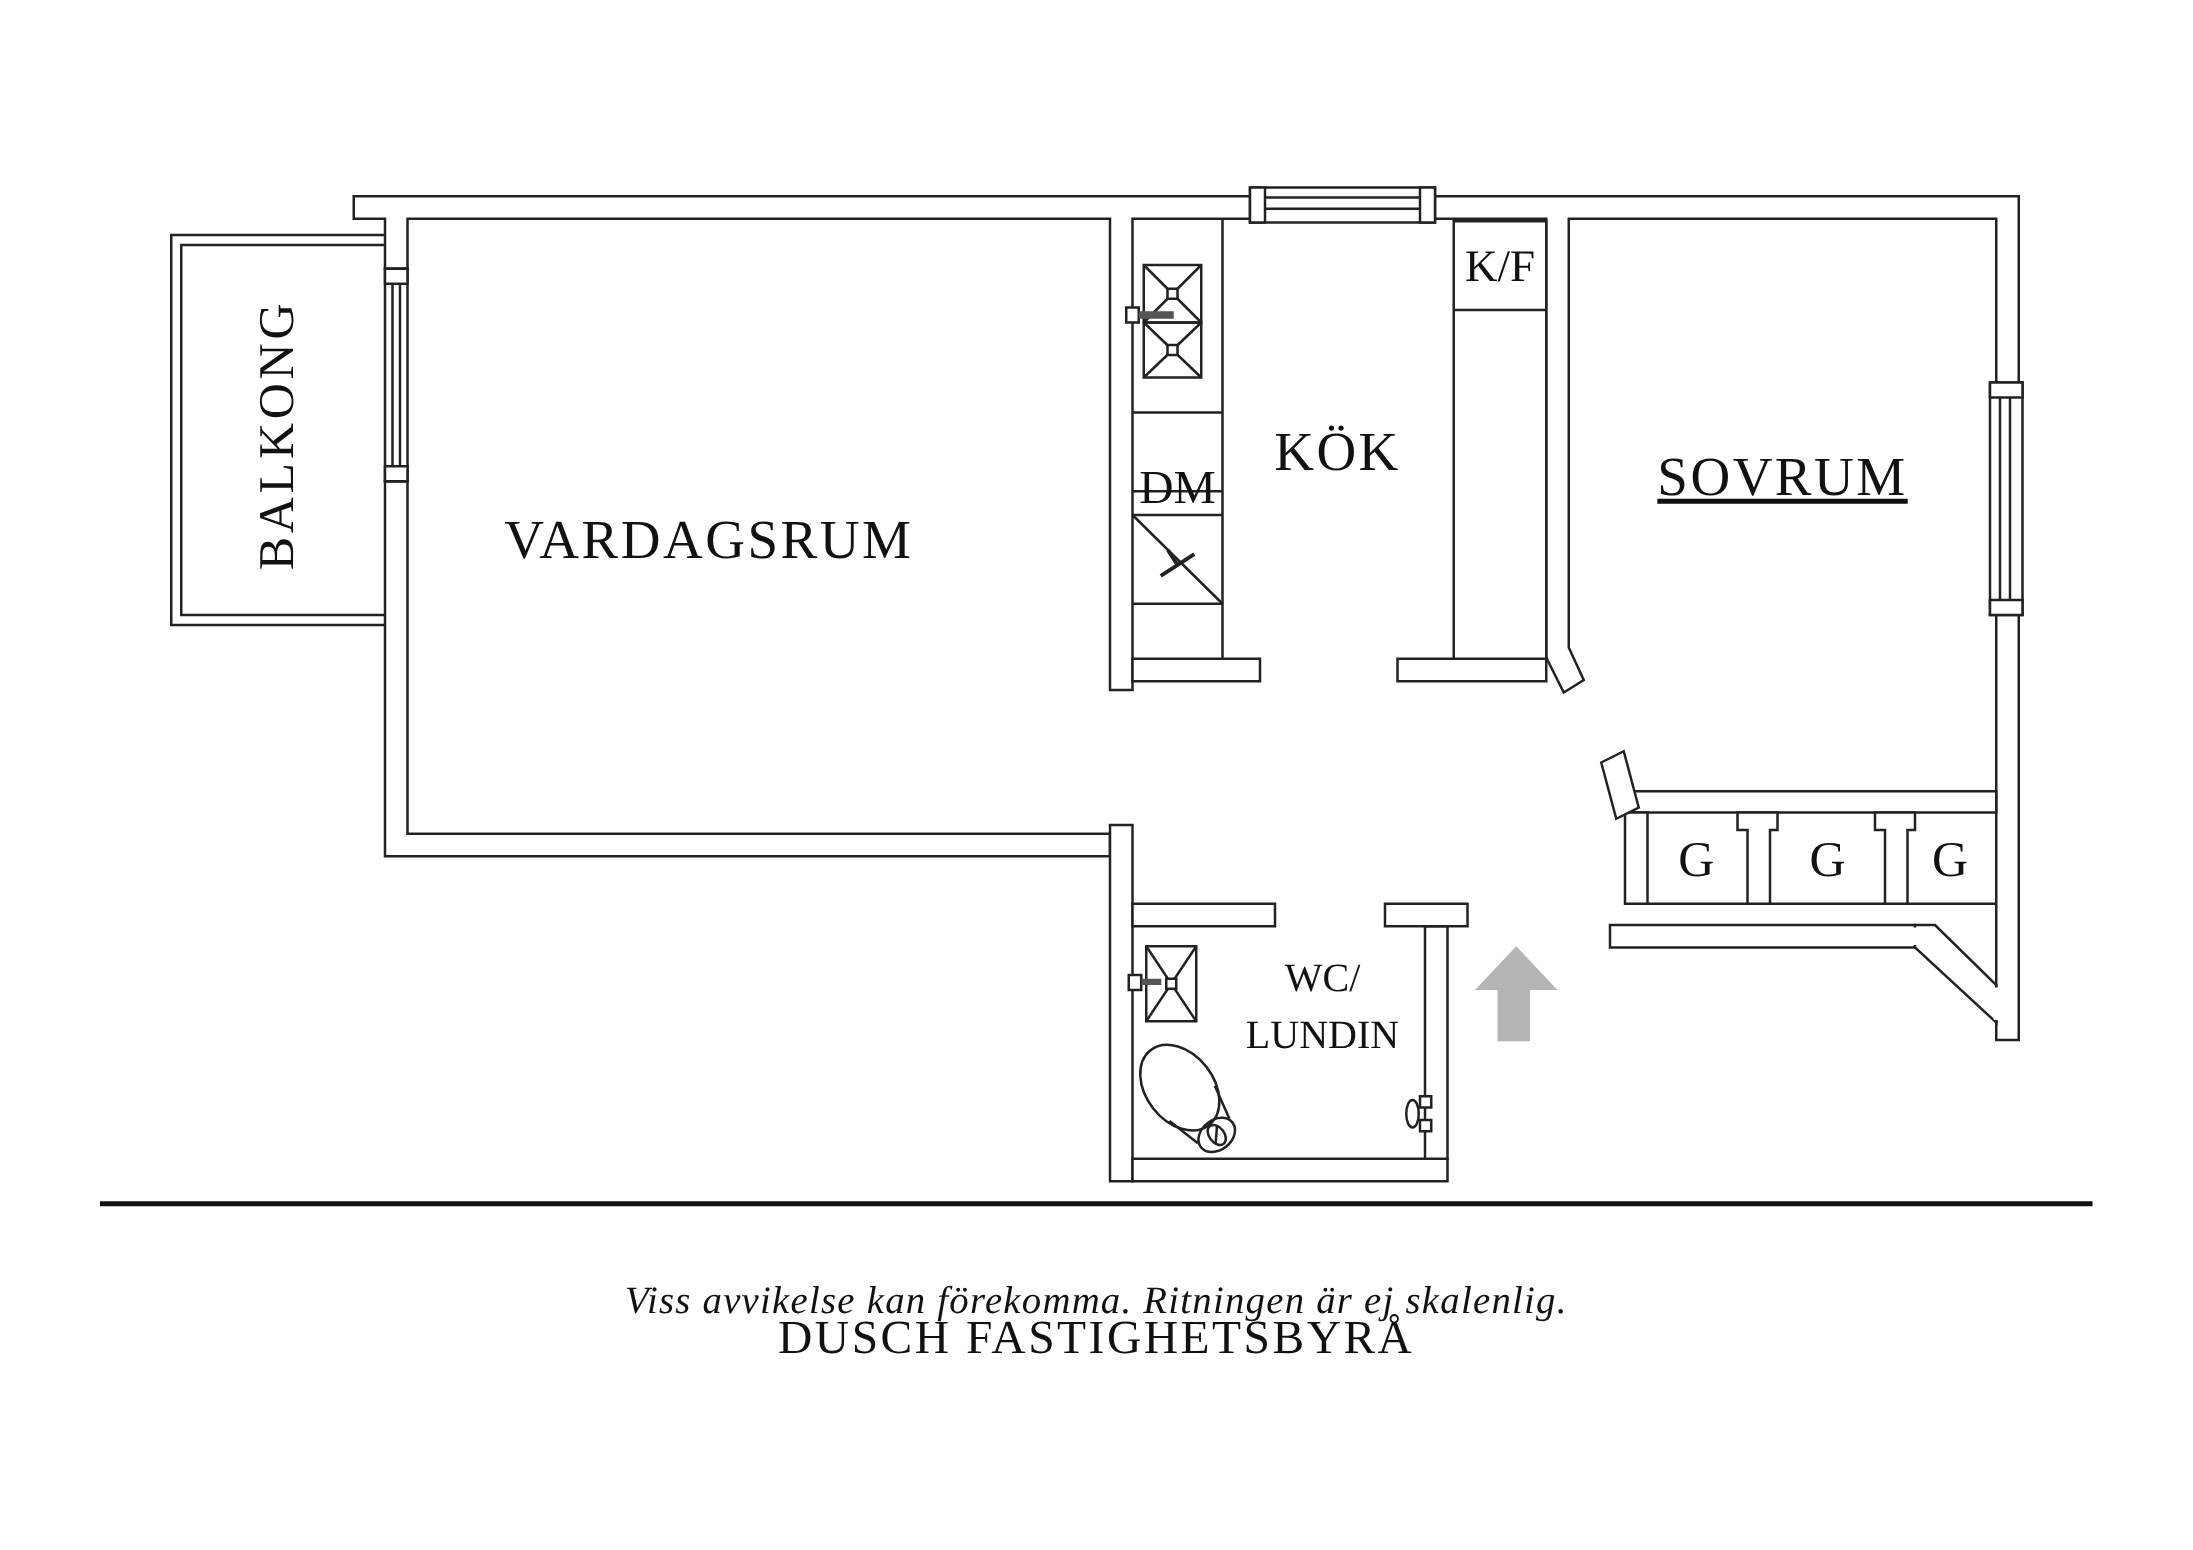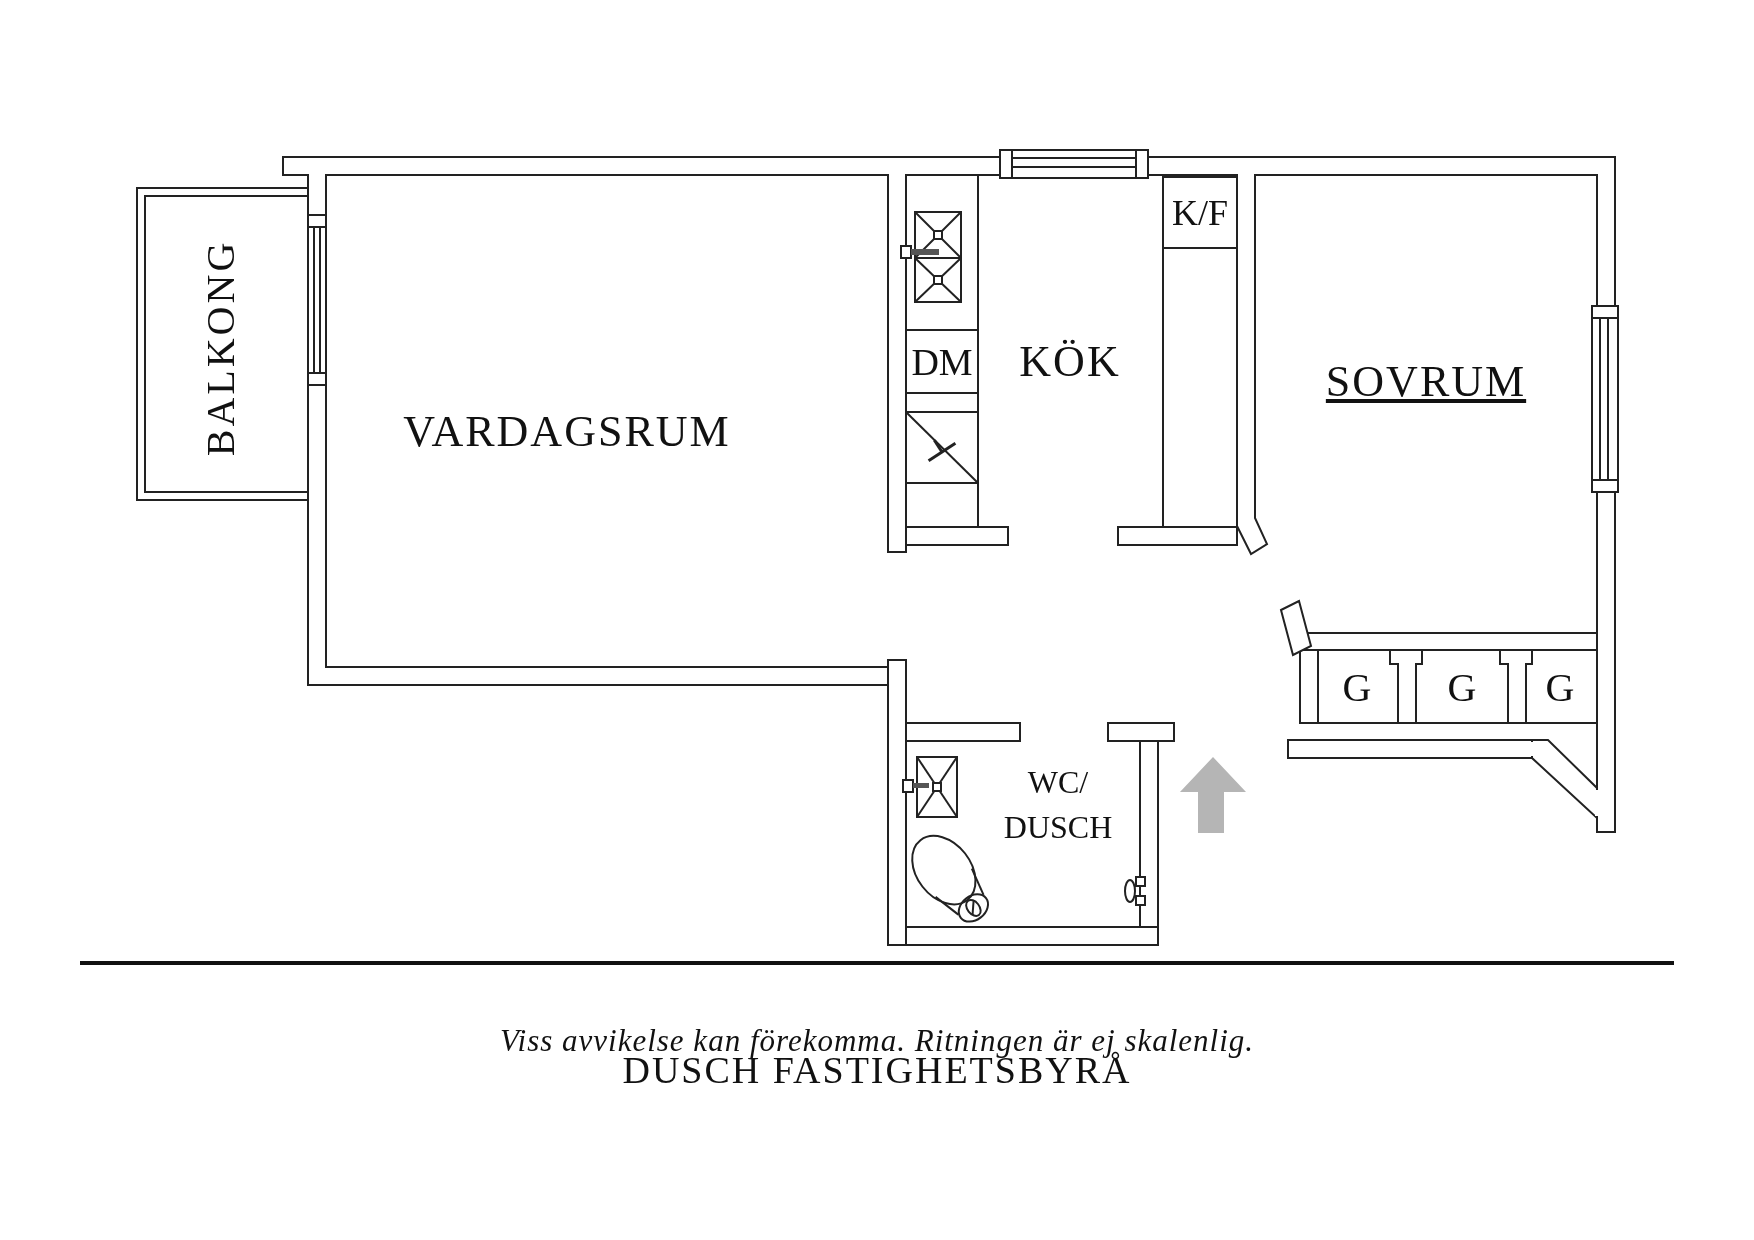--- a/index.html
+++ b/index.html
@@ -4,21 +4,21 @@
 <style>
   html,body{margin:0;padding:0;background:#ffffff;}
   body{width:1754px;height:1240px;position:relative;overflow:hidden;
        font-family:"Liberation Serif", serif;color:#111;}
   .plan-svg{position:absolute;left:0;top:0;}
   .lbl{position:absolute;transform:translate(-50%,-50%);white-space:nowrap;
        color:#111;line-height:1;}
   .lbl.rot{transform:translate(-50%,-50%) rotate(-90deg);}
   .room-lbl{font-size:44px;letter-spacing:2px;}
   .balkong-lbl{font-size:40px;letter-spacing:3px;}
-  .small-lbl{font-size:38px;}
+  .small-lbl{font-size:38px;margin-top:28px;}
   .kf-lbl{font-size:36px;}
   .wc-lbl{font-size:32px;}
   .g-lbl{font-size:40px;}
   .footer-italic{font-size:31px;font-style:italic;letter-spacing:1px;}
   .footer-company{font-size:38px;letter-spacing:2px;}
 </style>
 </head>
 <body>
 
 <svg class="plan-svg" width="1754" height="1240" viewBox="0 0 1754 1240">
@@ -154,19 +154,19 @@
   <rect x="80" y="961" width="1594" height="4" fill="#111"></rect>
 </svg>
 
 <div class="lbl rot balkong-lbl" style="left:221px;top:348px;">BALKONG</div>
 <div class="lbl room-lbl" style="left:567px;top:432px;">VARDAGSRUM</div>
 <div class="lbl small-lbl" style="left:942px;top:362px;">DM</div>
 <div class="lbl room-lbl" style="left:1070px;top:362px;">KÖK</div>
 <div class="lbl kf-lbl" style="left:1200px;top:213px;">K/F</div>
 <div class="lbl room-lbl" style="left:1426px;top:382px;text-decoration:underline;">SOVRUM</div>
 <div class="lbl wc-lbl" style="left:1058px;top:782px;">WC/</div>
-<div class="lbl wc-lbl" style="left:1058px;top:827px;">DUSCH</div>
+<div class="lbl wc-lbl" style="left:1058px;top:827px;">LUNDIN</div>
 <div class="lbl g-lbl" style="left:1357px;top:688px;">G</div>
 <div class="lbl g-lbl" style="left:1462px;top:688px;">G</div>
 <div class="lbl g-lbl" style="left:1560px;top:688px;">G</div>
 
 <div class="lbl footer-italic" style="left:877px;top:1028px;margin-top:12px;">Viss avvikelse kan förekomma. Ritningen är ej skalenlig.</div>
 <div class="lbl footer-company" style="left:877px;top:1070px;">DUSCH FASTIGHETSBYRÅ</div>
 
 </body></html>

